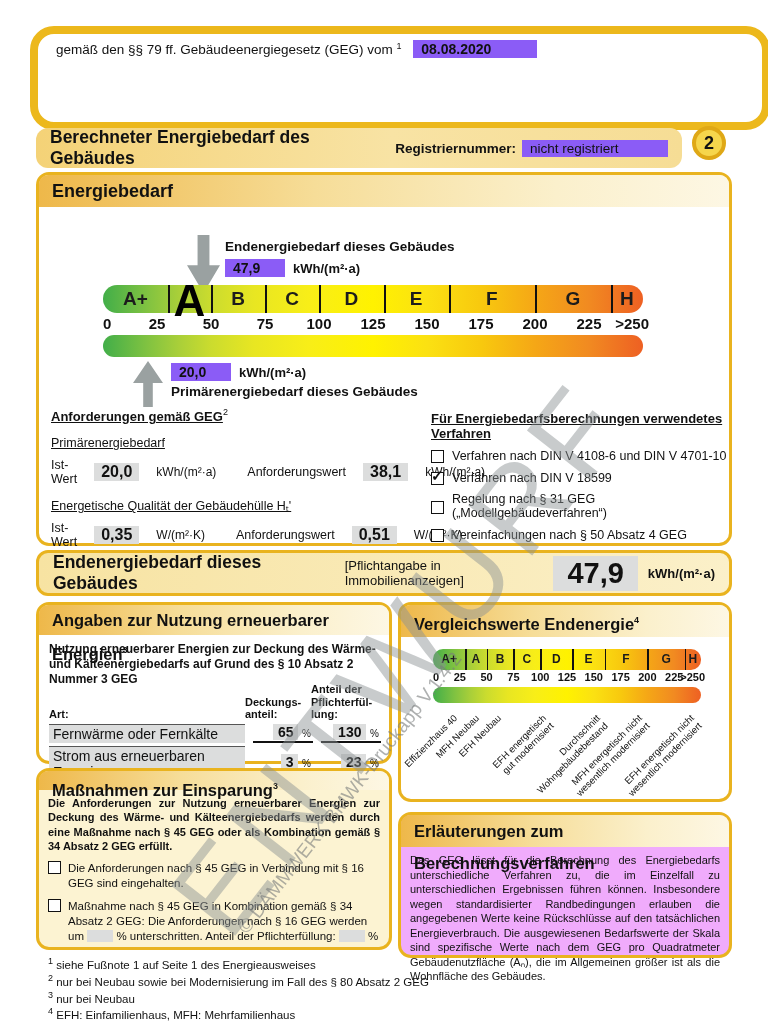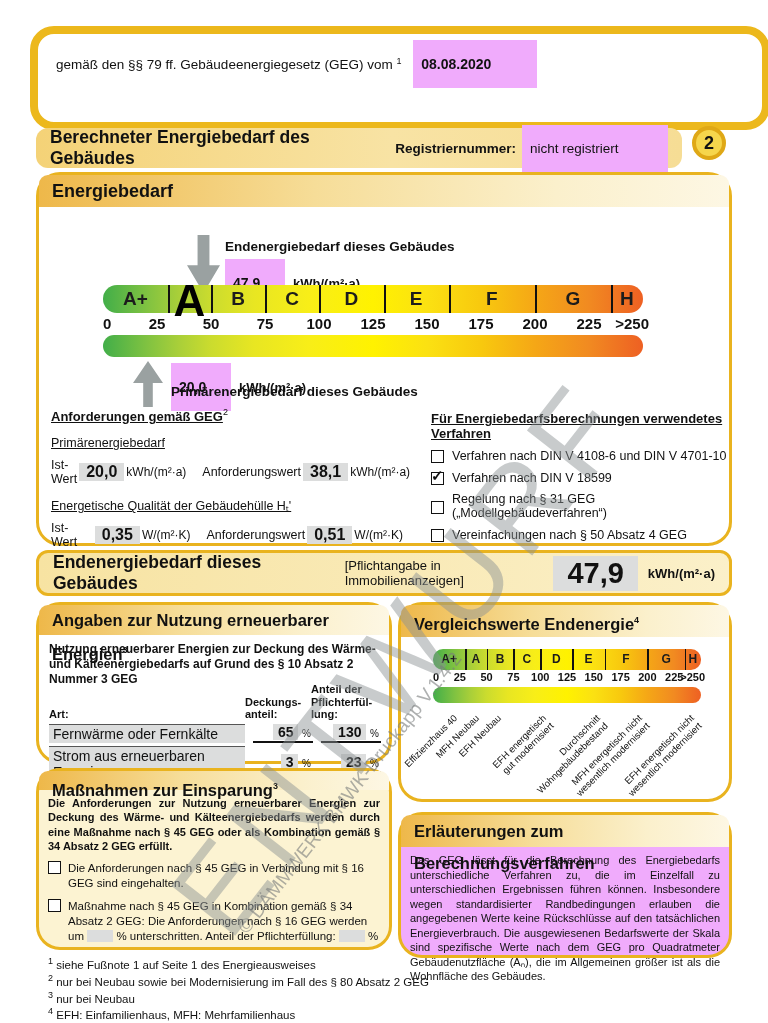--- a/index.html
+++ b/index.html
@@ -5,52 +5,52 @@
   html,body{margin:0;padding:0;background:#888;}
   #page{position:relative;width:768px;height:1023px;background:#ffffff;margin:0 auto;
         font-family:"Liberation Sans",sans-serif;color:#111;overflow:hidden;}
   .abs{position:absolute;}
   
   .hdr-box{left:30px;top:26px;width:688px;height:78px;border:8px solid #ecb81c;border-radius:24px;
            background:#fff;padding:4px 18px 6px 18px;}
   .hdr-title{font-size:45px;font-weight:bold;letter-spacing:0px;line-height:48px;display:inline-block;}
   .hdr-sub{font-size:23px;font-weight:bold;margin-left:10px;}
   .hdr-law{font-size:13.5px;margin-top:2px;}
-  .fieldbox{background:#f0abfc;padding:16px 8px;font-weight:bold;display:inline-block;}
+  .fieldbox{background:#8b5cf6;padding:1px 8px;font-weight:bold;display:inline-block;}
   .hdr-date{font-size:14px;min-width:108px;margin-left:8px;}
   
   .sec-bar{left:36px;top:128px;width:646px;height:40px;border-radius:12px;
            background:linear-gradient(90deg,#f4d277,#f8e3a4 55%,#f6dd95);display:flex;align-items:center;padding:0 14px;box-sizing:border-box;}
   .sec-bar-title{font-size:17.5px;font-weight:bold;}
   .sec-bar-reg{font-size:13.5px;font-weight:bold;margin-left:auto;}
   .sec-bar-val{font-size:13.5px;font-weight:normal;min-width:130px;margin-left:6px;}
   .page-circle{left:692px;top:126px;width:34px;height:34px;border-radius:50%;background:#f6d64c;
                border:4px solid #dfa816;box-sizing:border-box;display:flex;align-items:center;justify-content:center;
                font-size:18px;font-weight:bold;}
   
-  .gbox{border:3px solid #e9b31f;border-radius:24px;background:#fff;box-sizing:border-box;}
+  .gbox{border:3px solid #e9b31f;border-radius:13px;background:#fff;box-sizing:border-box;}
   .gbox-hdr{height:32px;border-radius:9px 9px 0 0;background:linear-gradient(90deg,#eeb84a 0%,#f6dd98 40%,#fbf0cc 75%,#fdf7e4 100%);
             font-size:18px;font-weight:bold;line-height:32px;padding-left:13px;}
   
   .grad{background:linear-gradient(90deg,#42ae49 0%,#7fc241 8%,#a9cf39 14%,#cbdc2e 20%,#e8e622 28%,#f8ee18 38%,#fff200 50%,#fbe112 60%,#f8c90e 70%,#f5a716 80%,#f18a21 90%,#ee6023 100%);}
   .band{position:relative;height:28px;border-radius:14px;}
   .band .ltr{position:absolute;top:3px;transform:translateX(-50%);font-size:19px;font-weight:bold;color:#1c1c1c;}
   .band .ltr-big{top:-9px;font-size:44px;font-weight:900;color:#000;}
   .band .div{position:absolute;top:0;width:2px;height:100%;background:#111;}
   .ticks{position:relative;height:22px;}
   .tick{position:absolute;top:2px;transform:translateX(-50%);font-size:15px;font-weight:bold;white-space:nowrap;}
   .bar2{height:22px;border-radius:11px;}
   .arrow-down{background:#9aa1a1;clip-path:polygon(32% 0,68% 0,68% 52%,100% 52%,50% 100%,0 52%,32% 52%);}
   .arrow-up{background:#9aa1a1;clip-path:polygon(50% 0,100% 48%,66% 48%,66% 100%,34% 100%,34% 48%,0 48%);}
   .lbl-b{font-weight:bold;font-size:13.5px;}
   .unit{font-size:13px;font-weight:bold;}
   
   .ucap{font-size:13px;font-weight:bold;text-decoration:underline;}
   .usub{font-size:12.5px;text-decoration:underline;}
-  .reqrow{display:flex;align-items:center;gap:2px;font-size:12.5px;margin-top:7px;}
+  .reqrow{display:flex;align-items:center;gap:17px;font-size:12.5px;margin-top:7px;}
   .vbox{background:#dcdddd;padding:0 7px;font-weight:bold;font-size:16px;}
   .cb{display:inline-block;width:11px;height:11px;border:1.5px solid #111;background:#fff;position:relative;flex:none;}
   .cb.on::after{content:"✓";position:absolute;left:-1px;top:-6px;font-size:15px;font-weight:bold;color:#111;}
   .chk-item{display:flex;gap:8px;font-size:12.5px;margin-top:7px;align-items:center;}
   .chk-item .cb{margin-top:2px;}
   
   .banner{left:36px;top:550px;width:696px;height:46px;border:3px solid #e9b31f;border-radius:12px;
           background:linear-gradient(90deg,#f7e3a2,#fbf0c9);display:flex;align-items:center;padding:0 10px 0 14px;box-sizing:border-box;}
   .banner-title{font-size:17.5px;font-weight:bold;}
   .banner-note{font-size:13px;margin-left:8px;}

